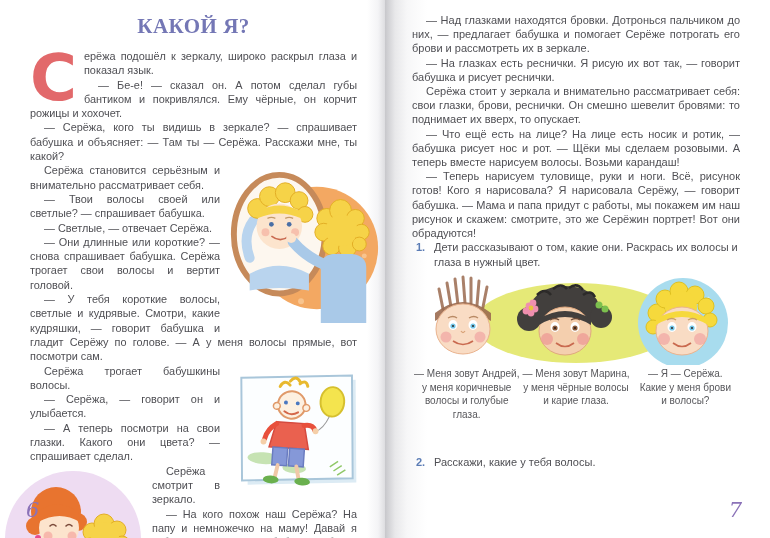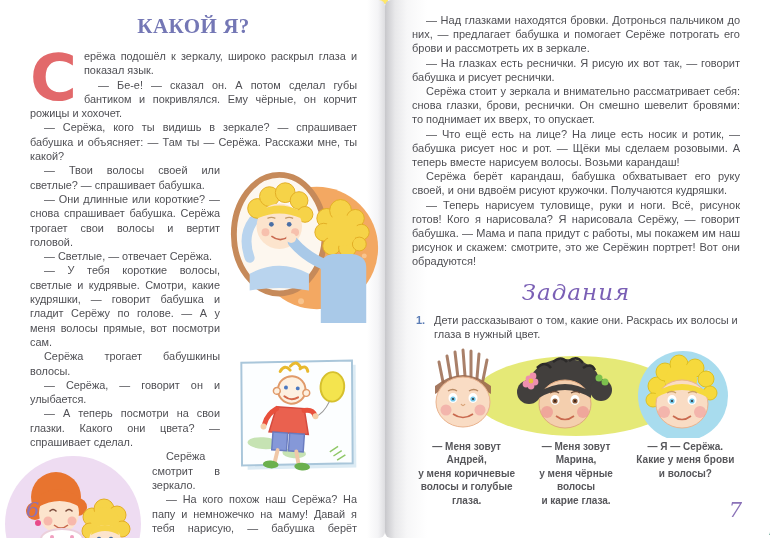--- a/index.html
+++ b/index.html
@@ -1,18 +1,18 @@
 <!DOCTYPE html>
 <html lang="ru"><head>
 <meta charset="utf-8">
 <style>
   html,body{margin:0;padding:0;background:#ffffff;}
   .spread{position:relative;width:770px;height:538px;background:#ffffff;overflow:hidden;
           font-family:"Liberation Sans",sans-serif;color:#4f4f54;}
-  .page{position:absolute;top:0;height:538px;box-sizing:border-box;overflow:hidden;border-radius:6px;}
+  .page{position:absolute;top:0;height:538px;box-sizing:border-box;overflow:hidden;}
   .page-left{left:0;width:385px;padding:6px 28px 0 30px;
              background:linear-gradient(to left,#dddde0 0px,#f4f4f6 7px,#ffffff 18px);}
   .page-right{left:385px;width:385px;padding:13px 30px 0 27px;
               background:linear-gradient(to right,#c7c7cb 0px,#e8e8ea 10px,#f7f7f8 22px,#ffffff 42px);}
   .top-edge{position:absolute;left:227px;top:0;width:161px;height:4px;
             background:linear-gradient(to right,#e7952f,#ffe96a);}
   .bottom-edge{position:absolute;left:389px;top:531px;width:381px;height:4px;
                background:linear-gradient(to bottom,#79b7a4,#4f9481);}
   h1.book-title{margin:8px 0 10px;text-align:center;font-family:"Liberation Serif",serif;
       font-weight:700;font-size:21px;letter-spacing:.5px;color:#7477b5;}
@@ -27,21 +27,21 @@
   .fig-drawing .tilt{width:100%;height:100%;transform:rotate(4deg);}
   .fig-grandma{float:left;clear:left;width:138px;height:138px;margin:6px 10px 0 -26px;}
   .page-num{position:absolute;bottom:16px;font-family:"DejaVu Serif",serif;font-style:italic;
             font-size:21px;color:#8b72b8;}
   .page-num.left{left:26px;} .page-num.right{right:28px;}
   .section-title{margin:10px 0 8px;text-align:center;font-family:"DejaVu Serif",serif;
       font-style:italic;font-size:23px;letter-spacing:1px;color:#7a5fb5;font-weight:400;}
   .task{display:flex;margin:0 0 4px 4px;font-size:11px;line-height:14.5px;}
   .task .num{flex:none;width:18px;font-weight:700;color:#5b7cb5;}
   .kids-row{margin:2px 0 2px 0;text-align:center;}
-  .captions{display:flex;margin-top:2px;font-weight:bold;}
+  .captions{display:flex;margin-top:2px;}
   .caption{flex:1;white-space:pre-line;text-align:center;font-size:10px;line-height:13.5px;color:#57575b;}
   .tasks-bottom{margin-top:34px;}
   svg{display:block;}
 </style>
 </head>
 <body>
 
 <div class="spread">
 
   <div class="top-edge"></div>
@@ -87,23 +87,24 @@
           <circle cx="103" cy="82" r="9" fill="#f6d348" stroke="#e3ae25"></circle>
           <circle cx="119" cy="84" r="9" fill="#f6d348" stroke="#e3ae25"></circle>
           <circle cx="131" cy="80" r="7" fill="#f6d348" stroke="#e3ae25"></circle>
           <circle cx="113" cy="66" r="16" fill="#f6d348"></circle>
           <path d="M92,102 Q92,92 104,90 L124,90 Q138,92 138,104 L138,160 L92,160 Z" fill="#a9c9e8"></path>
           <path d="M94,100 Q76,92 64,78" stroke="#a9c9e8" stroke-width="11" fill="none" stroke-linecap="round"></path>
           <circle cx="62" cy="74" r="5" fill="#fce4cd"></circle>
         </svg>
       </figure>
 
+      <p>Серёжа становится серьёзным и внимательно рассматривает себя.</p>
       <p>— Твои волосы своей или светлые? — спрашивает бабушка.</p>
+      <p>— Светлые, — отвечает Серёжа.</p>
       <p>— Они длинные или короткие? — снова спрашивает бабушка. Серёжа трогает свои волосы и вертит головой.</p>
-      <p>— Светлые, — отвечает Серёжа.</p>
       <p>— У тебя короткие волосы, светлые и кудрявые. Смотри, какие кудряшки, — говорит бабушка и гладит Серёжу по голове. — А у меня волосы прямые, вот посмотри сам.</p>
 
       <figure class="fig-drawing">
         <div class="tilt">
         <svg viewBox="0 0 136 126" width="136" height="124">
           <path d="M14,20 L124,10 L132,114 L22,124 Z" fill="#dcebf4"></path>
           <path d="M8,16 L120,6 L128,110 L16,120 Z" fill="#fcfeff" stroke="#a9c6da" stroke-width="2"></path>
           <ellipse cx="36" cy="96" rx="16" ry="6" fill="#90c868" opacity=".5"></ellipse>
           <ellipse cx="68" cy="104" rx="12" ry="5" fill="#90c868" opacity=".5"></ellipse>
           <path d="M104,100 l8,-6 M108,104 l8,-6 M112,108 l8,-6" stroke="#90c868" stroke-width="1.5"></path>
@@ -177,27 +178,25 @@
 
     </div>
 
     <div class="page-num left">6</div>
   </div>
 
   <div class="page page-right">
     <div class="body-text">
       <p>— Над глазками находятся бровки. Дотронься пальчиком до них, — предлагает бабушка и помогает Серёже потрогать его брови и рассмотреть их в зеркале.</p>
       <p>— На глазках есть реснички. Я рисую их вот так, — говорит бабушка и рисует реснички.</p>
-      <p>Серёжа стоит у зеркала и внимательно рассматривает себя: снова глазки, брови, реснички. Он смешно шевелит бровями: то поднимает их вверх, то опускает.</p>
+      <p>Серёжа стоит у зеркала и внимательно рассматривает себя: свои глазки, брови, реснички. Он смешно шевелит бровями: то поднимает их вверх, то опускает.</p>
       <p>— Что ещё есть на лице? На лице есть носик и ротик, — бабушка рисует нос и рот. — Щёки мы сделаем розовыми. А теперь вместе нарисуем волосы. Возьми карандаш!</p>
-      <p>Серёжа берёт карандаш, бабушка обхватывает его руку своей, и они вдвоём рисуют кружочки. Получаются кудряшки.</p>
       <p>— Теперь нарисуем туловище, руки и ноги. Всё, рисунок готов! Кого я нарисовала? Я нарисовала Серёжу, — говорит бабушка. — Мама и папа придут с работы, мы покажем им наш рисунок и скажем: смотрите, это же Серёжин портрет! Вот они обрадуются!</p>
     </div>
 
-    <h2 class="section-title">Задания</h2>
 
     <div class="task">
       <span class="num">1.</span>
       <span class="text">Дети рассказывают о том, какие они. Раскрась их волосы и глаза в нужный цвет.</span>
     </div>
 
     <div class="kids-row">
       <svg viewBox="0 0 326 92" width="326" height="92" style="margin:0 auto;">
         <ellipse cx="163" cy="50" rx="102" ry="40" fill="#e2e768" opacity=".9"></ellipse>
         <circle cx="270" cy="50" r="45" fill="#a8dcee"></circle>

